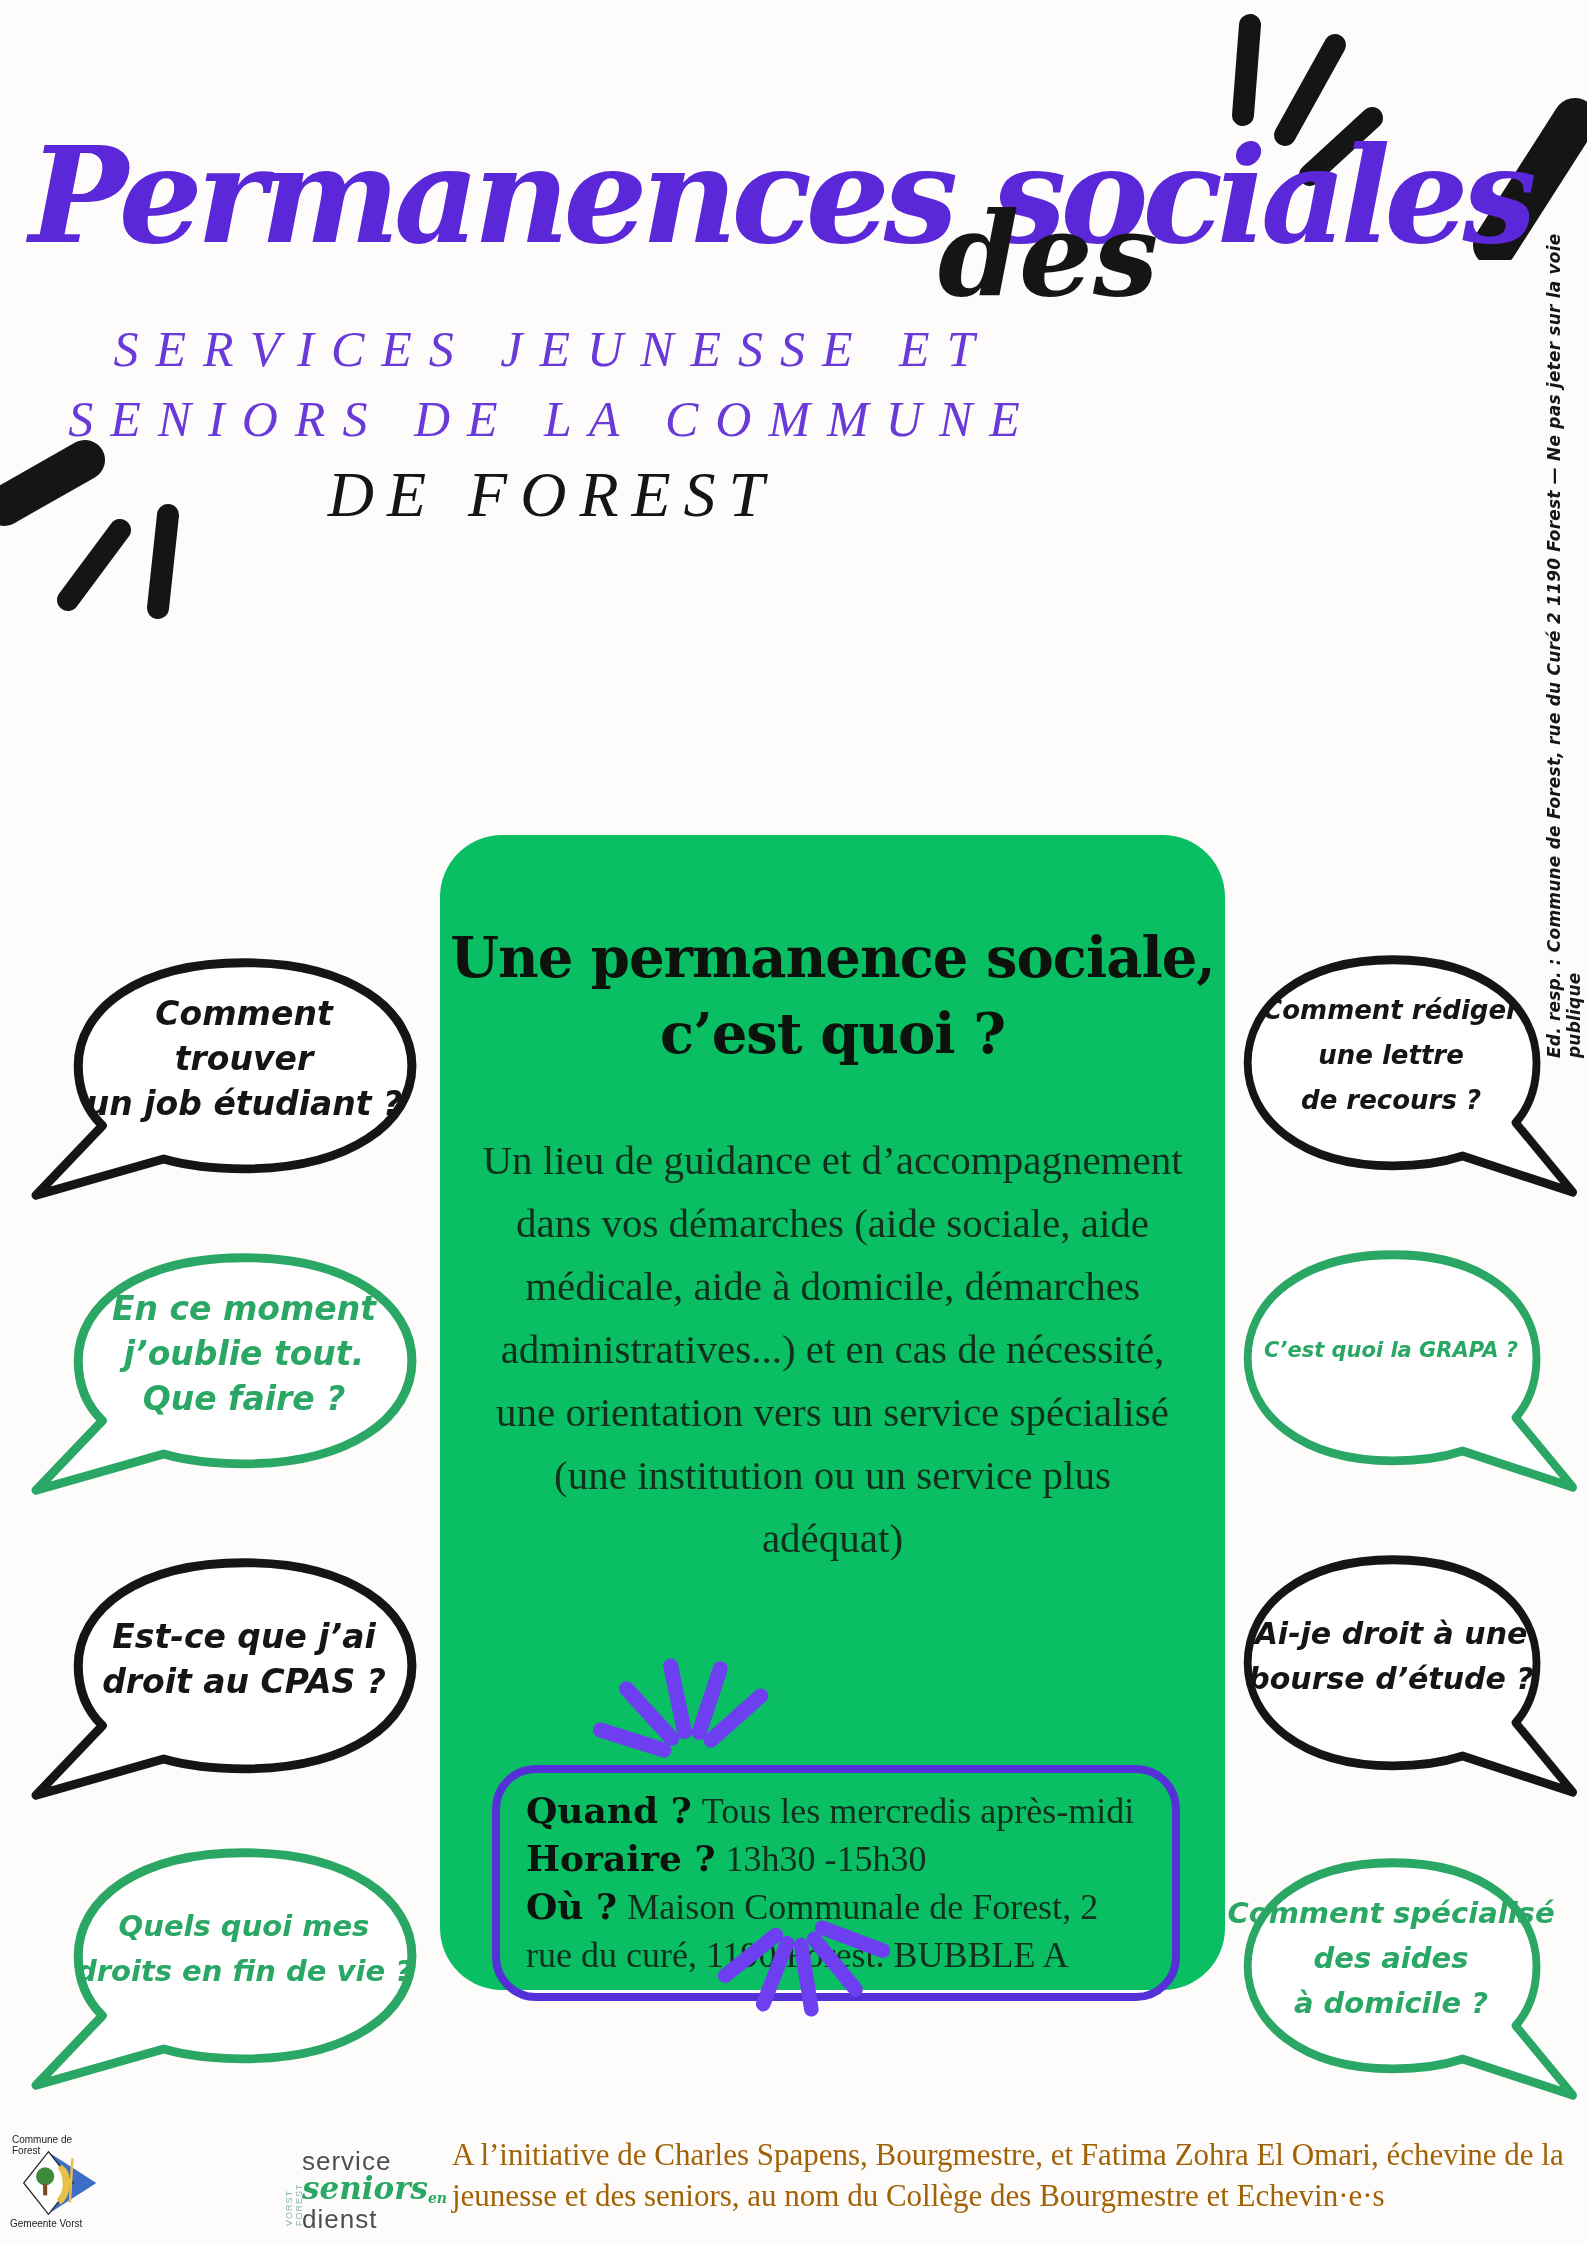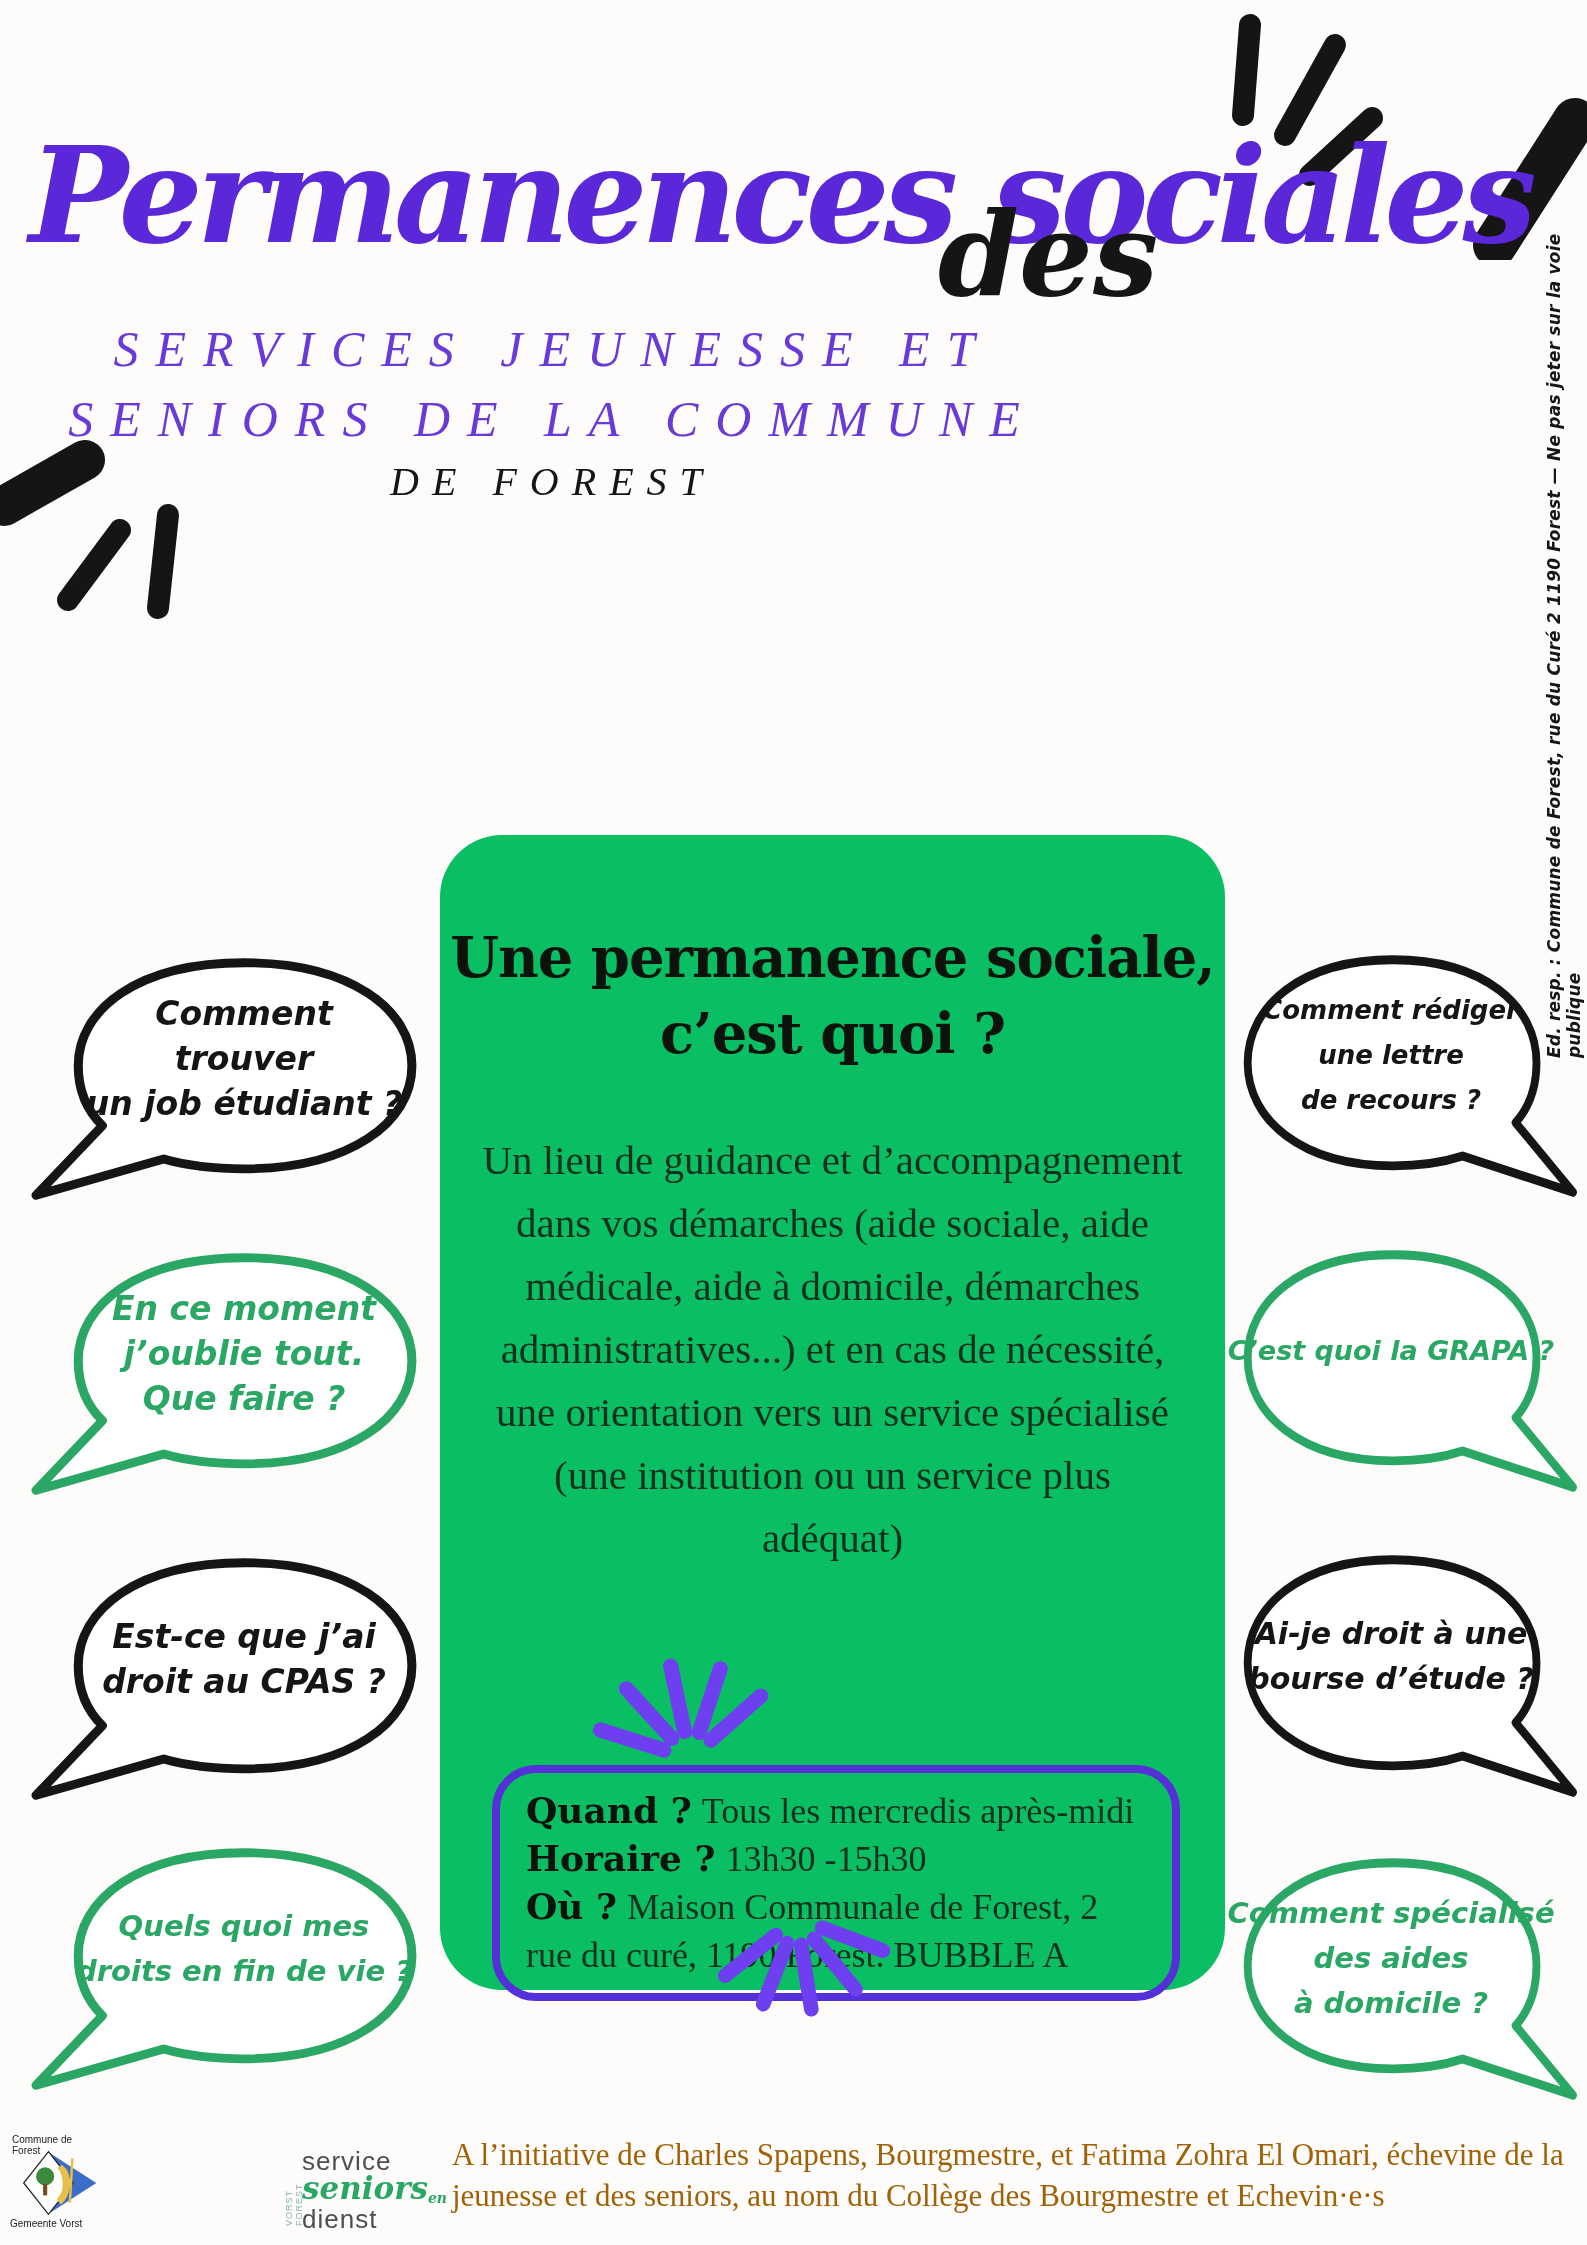--- a/index.html
+++ b/index.html
@@ -21,21 +21,21 @@
     font:italic 700 116px "DejaVu Serif", serif;
     color:var(--ink-black,#151515);
   }
   .subline{
     position:absolute; left:0; width:1105px; text-align:center; white-space:nowrap;
     font:italic 400 50px "Liberation Serif", serif;
     letter-spacing:17px; color:var(--subtitle-purple,#6a3ad9);
   }
   .sub1{top:320px;}
   .sub2{top:390px;}
-  .sub3{top:458px; font-size:40px; letter-spacing:13px; color:var(--ink-black,#151515);}
+  .sub3{top:458px; font-size:64px; letter-spacing:13px; color:var(--ink-black,#151515);}
   .side-note{
     position:absolute; left:1544px; top:1058px; width:852px;
     transform:rotate(-90deg); transform-origin:0 0;
     font:italic 700 17px "DejaVu Sans", sans-serif;
     color:#161616; letter-spacing:.2px;
   }
   
   .burst{position:absolute;}
   .burst line{stroke:var(--ink-black,#151515); stroke-linecap:round;}
   .sparkle{position:absolute;}
@@ -77,21 +77,21 @@
     align-items:center; justify-content:center;
     text-align:right; font-style:italic; font-weight:700;
     font-family:"DejaVu Sans", sans-serif; line-height:45px;
   }
   .bubble.left  .btext{padding:14px 22px 58px 52px;}
   .bubble.right .btext{padding:14px 46px 58px 16px;}
   .bubble.black .btext{color:var(--ink-black,#151515);}
   .bubble.green .btext{color:var(--bubble-green,#2aa764);}
   .btext div{white-space:nowrap;}
   .fs33{font-size:33px;} .fs31{font-size:26px;} .fs30{font-size:30px;}
-  .fs29{font-size:29px;} .fs27{font-size:27px;}
+  .fs29{font-size:29px;} .fs27{font-size:21px;}
   
   .crest-top,.crest-bottom{
     position:absolute; font:400 10px "Liberation Sans", sans-serif;
     color:#222; line-height:11px; width:84px;
   }
   .crest-top{left:12px; top:2134px;}
   .crest-bottom{left:10px; top:2218px;}
   .crest-svg{position:absolute; left:14px; top:2150px;}
   .eij{position:absolute; left:102px; top:2146px; width:200px;}
   .eij-text{

